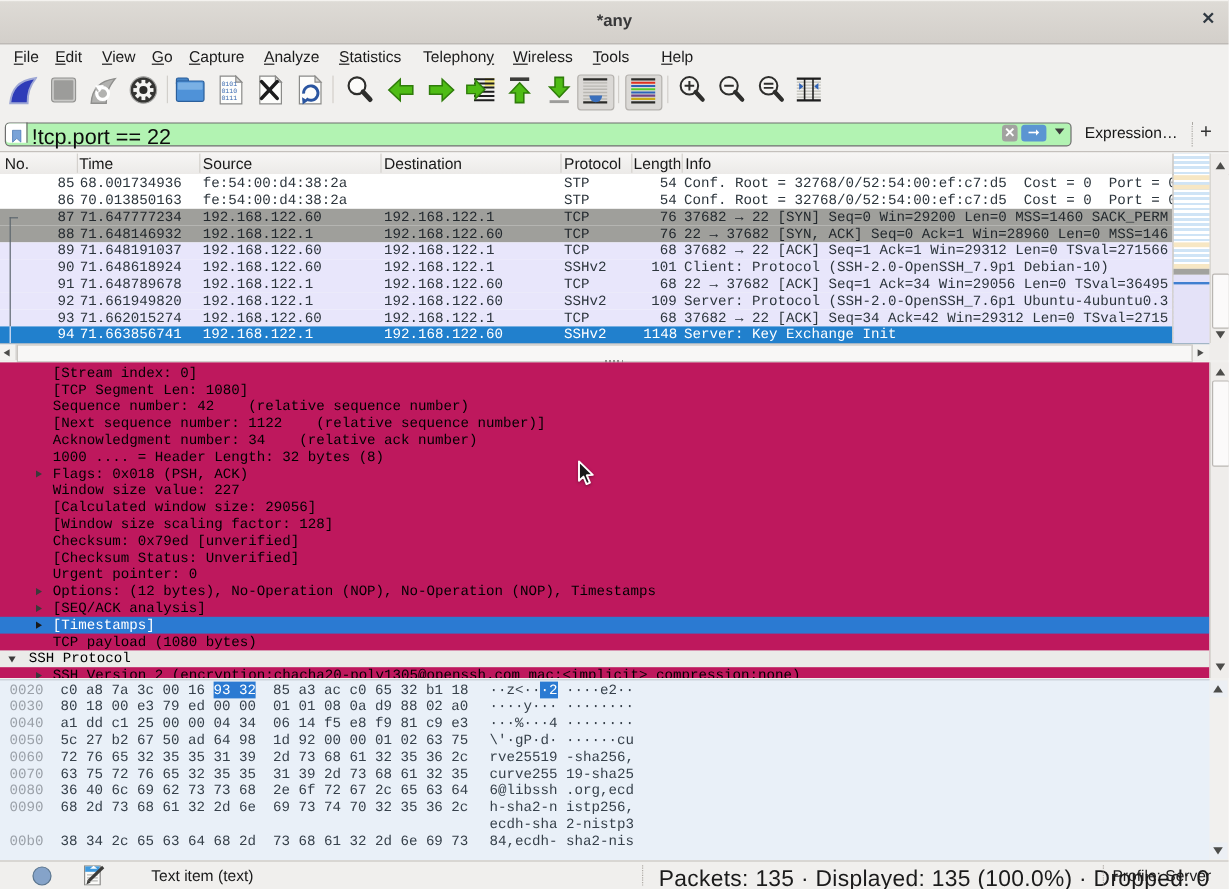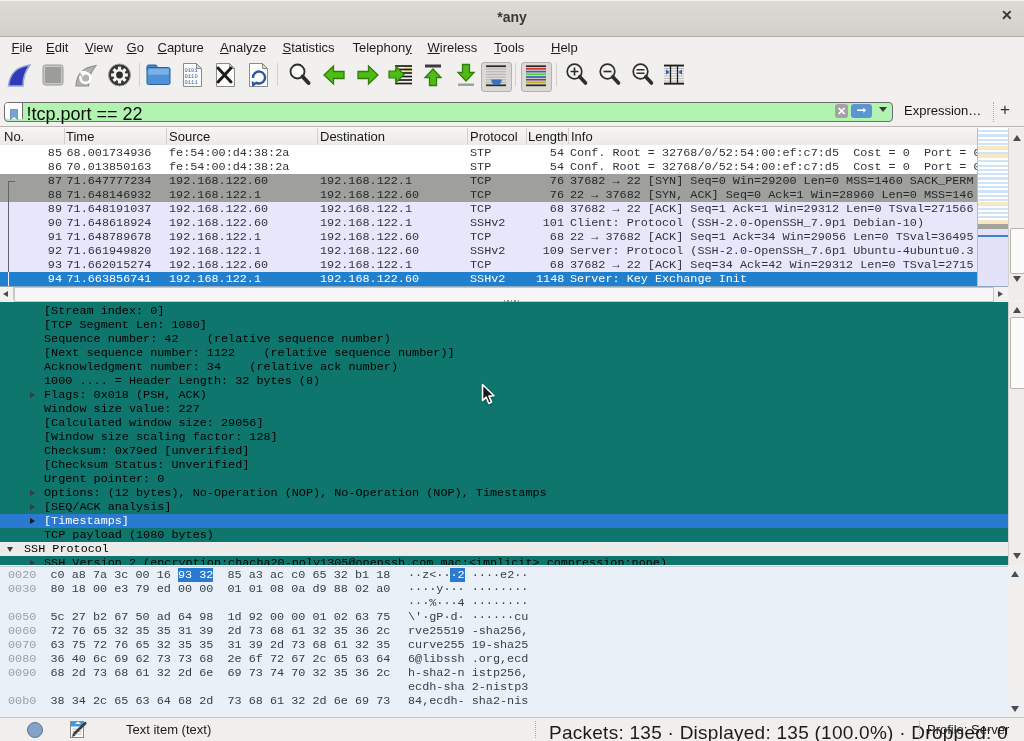--- a/index.html
+++ b/index.html
@@ -35,21 +35,21 @@
      border-bottom:1px solid #c2bfbb;}
   .hsep{top:128px;width:1px;height:16px;background:#d4d1cd;}
   .hlbl{top:129px;font-size:13px;color:#191919;}
   .prow{left:0;width:977px;height:14px;color:#2c353c;}
   .pcell{position:absolute;top:0;}
   .gray{background:#9f9f9b;color:#23292e;}
   .lav{background:#e8e6fb;}
   .sel{background:#2180cd;color:#ffffff;}
   .arrow{width:0;height:0;position:absolute;}
   
-  #details{left:0;top:302px;width:1008px;height:263px;background:#0f766e;overflow:hidden;}
+  #details{left:0;top:302px;width:1008px;height:263px;background:#be185d;overflow:hidden;}
   .drow{left:0;width:1008px;height:14px;}
   .tri-r{width:0;height:0;border-left:5px solid #3a3a3a;border-top:3.5px solid transparent;border-bottom:3.5px solid transparent;}
   .tri-d{width:0;height:0;border-top:5px solid #3a3a3a;border-left:3.5px solid transparent;border-right:3.5px solid transparent;}
   
   #hex{left:0;top:566px;width:1008px;height:150px;background:#e9f0f8;overflow:hidden;border-top:1px solid #c6ccd4;}
   .addr{color:#9aa0a8;margin-top:24px;}
   .hexrow{left:8px;color:#36404a;}
   .hl{background:#2b7ad2;color:#ffffff;}
   
   #status{left:0;top:717px;width:1024px;height:24px;background:#f0efed;border-top:1px solid #c9c6c1;}
@@ -402,20 +402,21 @@
     <div class="abs arrow" style="left:4px;top:5px;border-left:4px solid transparent;border-right:4px solid transparent;border-bottom:6px solid #4c4c4a"></div>
     <div class="abs" style="left:1px;top:15px;width:13px;height:70px;background:#fbfafa;border:1px solid #b9b6b2;border-radius:2px"></div>
     <div class="abs arrow" style="left:4px;top:251px;border-left:4px solid transparent;border-right:4px solid transparent;border-top:6px solid #4c4c4a"></div>
   </div>
 
   <div class="abs" id="hex">
     <div class="abs mono hexrow" style="top:1px"><span class="addr">0020</span>  c0 a8 7a 3c 00 16 <span class="hl">93 32</span>  85 a3 ac c0 65 32 b1 18</div>
     <div class="abs mono" style="top:1px;left:408px;color:#36404a">··z&lt;··<span class="hl">·2</span> ····e2··</div>
     <div class="abs mono hexrow" style="top:15px"><span class="addr">0030</span>  80 18 00 e3 79 ed 00 00  01 01 08 0a d9 88 02 a0</div>
     <div class="abs mono" style="top:15px;left:408px;color:#36404a">····y··· ········</div>
+    <div class="abs mono hexrow" style="top:29px"><span class="addr">0040</span>  a1 dd c1 25 00 00 04 34  06 14 f5 e8 f9 81 c9 e3</div>
     <div class="abs mono" style="top:29px;left:408px;color:#36404a">···%···4 ········</div>
     <div class="abs mono hexrow" style="top:43px"><span class="addr">0050</span>  5c 27 b2 67 50 ad 64 98  1d 92 00 00 01 02 63 75</div>
     <div class="abs mono" style="top:43px;left:408px;color:#36404a">\'·gP·d· ······cu</div>
     <div class="abs mono hexrow" style="top:57px"><span class="addr">0060</span>  72 76 65 32 35 35 31 39  2d 73 68 61 32 35 36 2c</div>
     <div class="abs mono" style="top:57px;left:408px;color:#36404a">rve25519 -sha256,</div>
     <div class="abs mono hexrow" style="top:71px"><span class="addr">0070</span>  63 75 72 76 65 32 35 35  31 39 2d 73 68 61 32 35</div>
     <div class="abs mono" style="top:71px;left:408px;color:#36404a">curve255 19-sha25</div>
     <div class="abs mono hexrow" style="top:85px"><span class="addr">0080</span>  36 40 6c 69 62 73 73 68  2e 6f 72 67 2c 65 63 64</div>
     <div class="abs mono" style="top:85px;left:408px;color:#36404a">6@libssh .org,ecd</div>
     <div class="abs mono hexrow" style="top:99px"><span class="addr">0090</span>  68 2d 73 68 61 32 2d 6e  69 73 74 70 32 35 36 2c</div>

